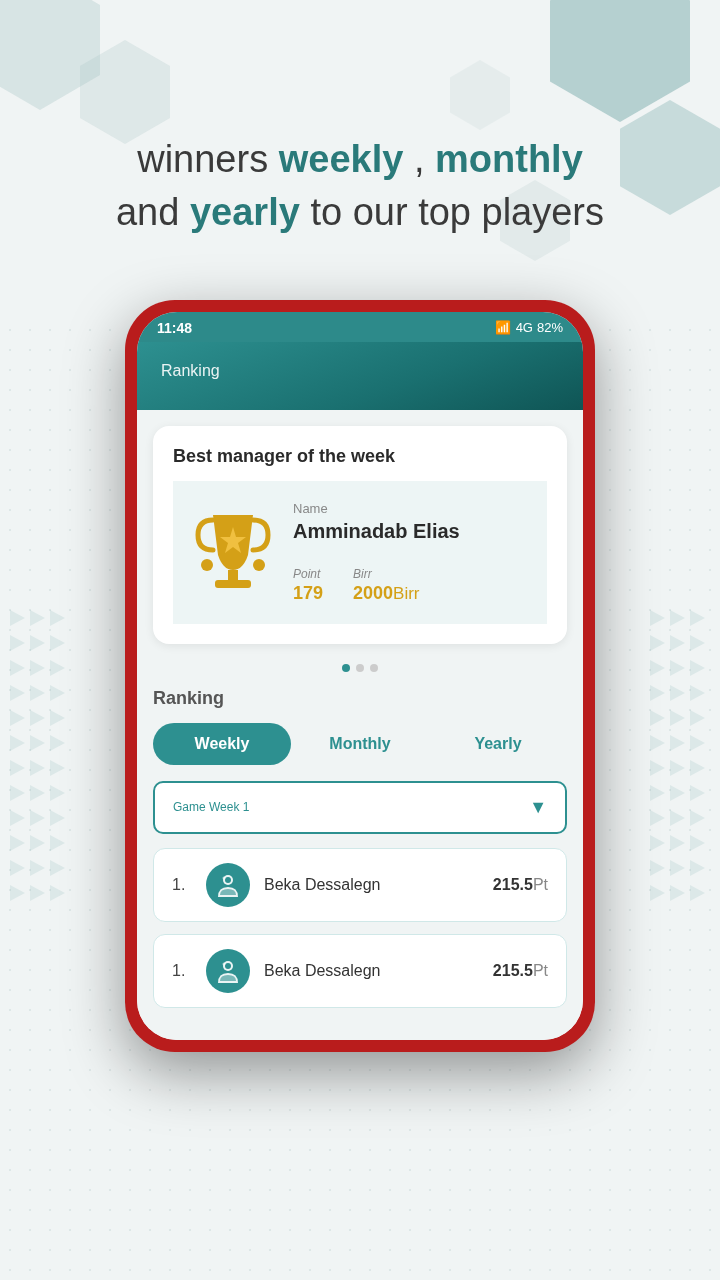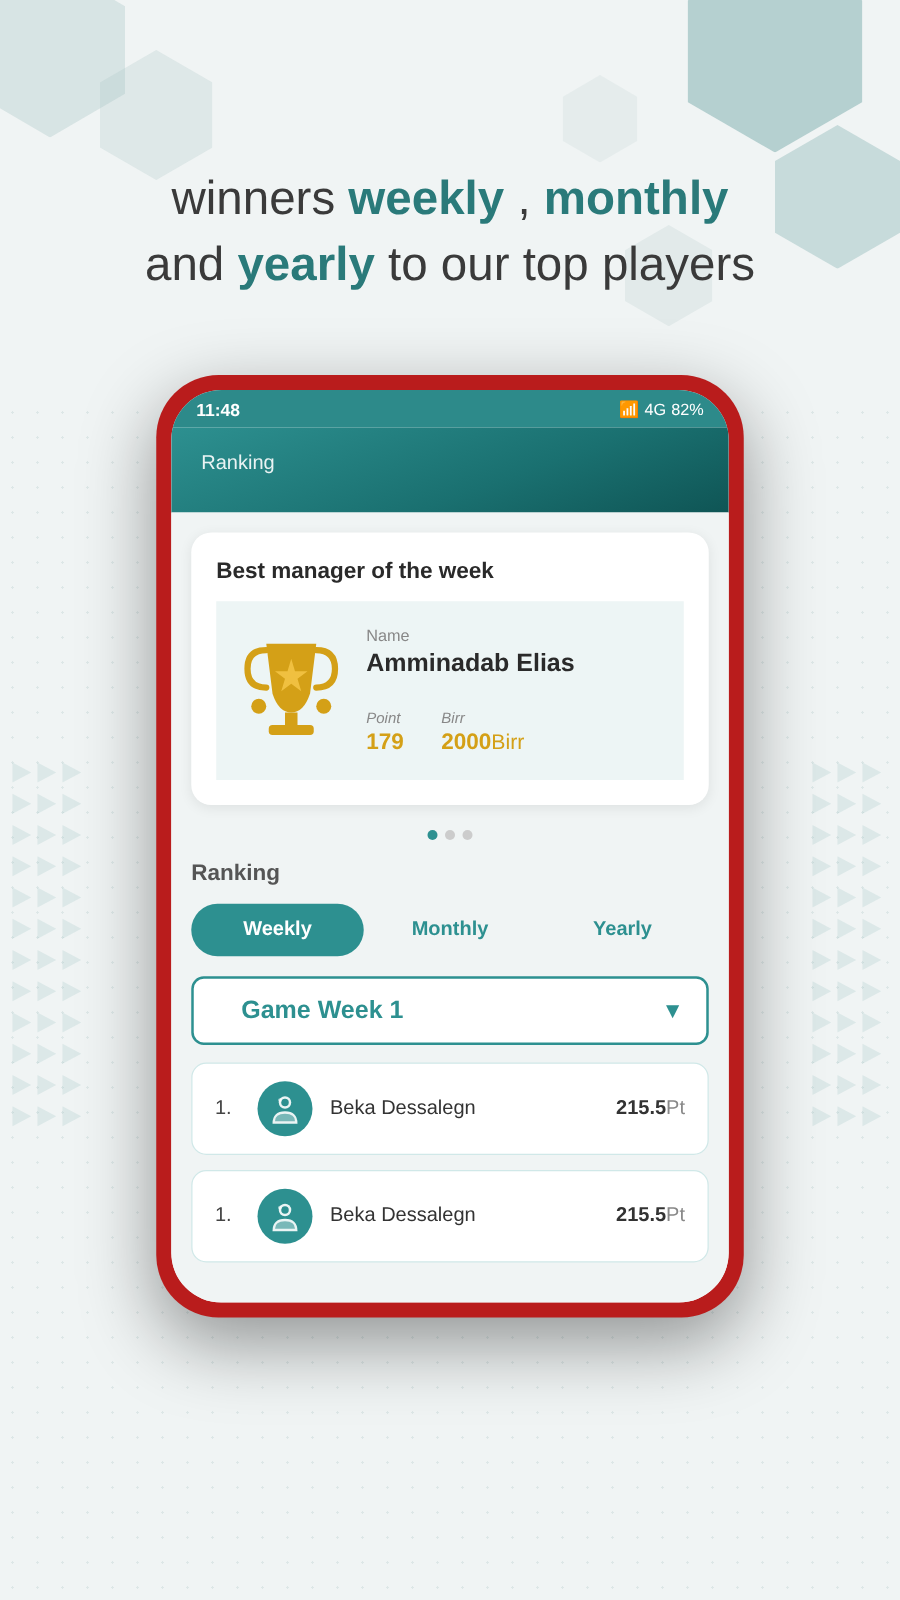--- a/index.html
+++ b/index.html
@@ -238,24 +238,23 @@
       border-radius: 10px;
       padding: 14px 18px;
       display: flex;
       justify-content: space-between;
       align-items: center;
       margin-bottom: 14px;
       background: white;
       cursor: pointer;
     }
     .dropdown-text {
-      font-size: 20px;
+      font-size: 12px;
       color: #2d9090;
-      font-weight: 700;
-      margin-left: 20px;
+      font-weight: 400;
     }
     .dropdown-arrow {
       color: #2d9090;
       font-size: 18px;
     }
 
     
     .ranking-row {
       border: 1.5px solid #d0e8e8;
       border-radius: 12px;

